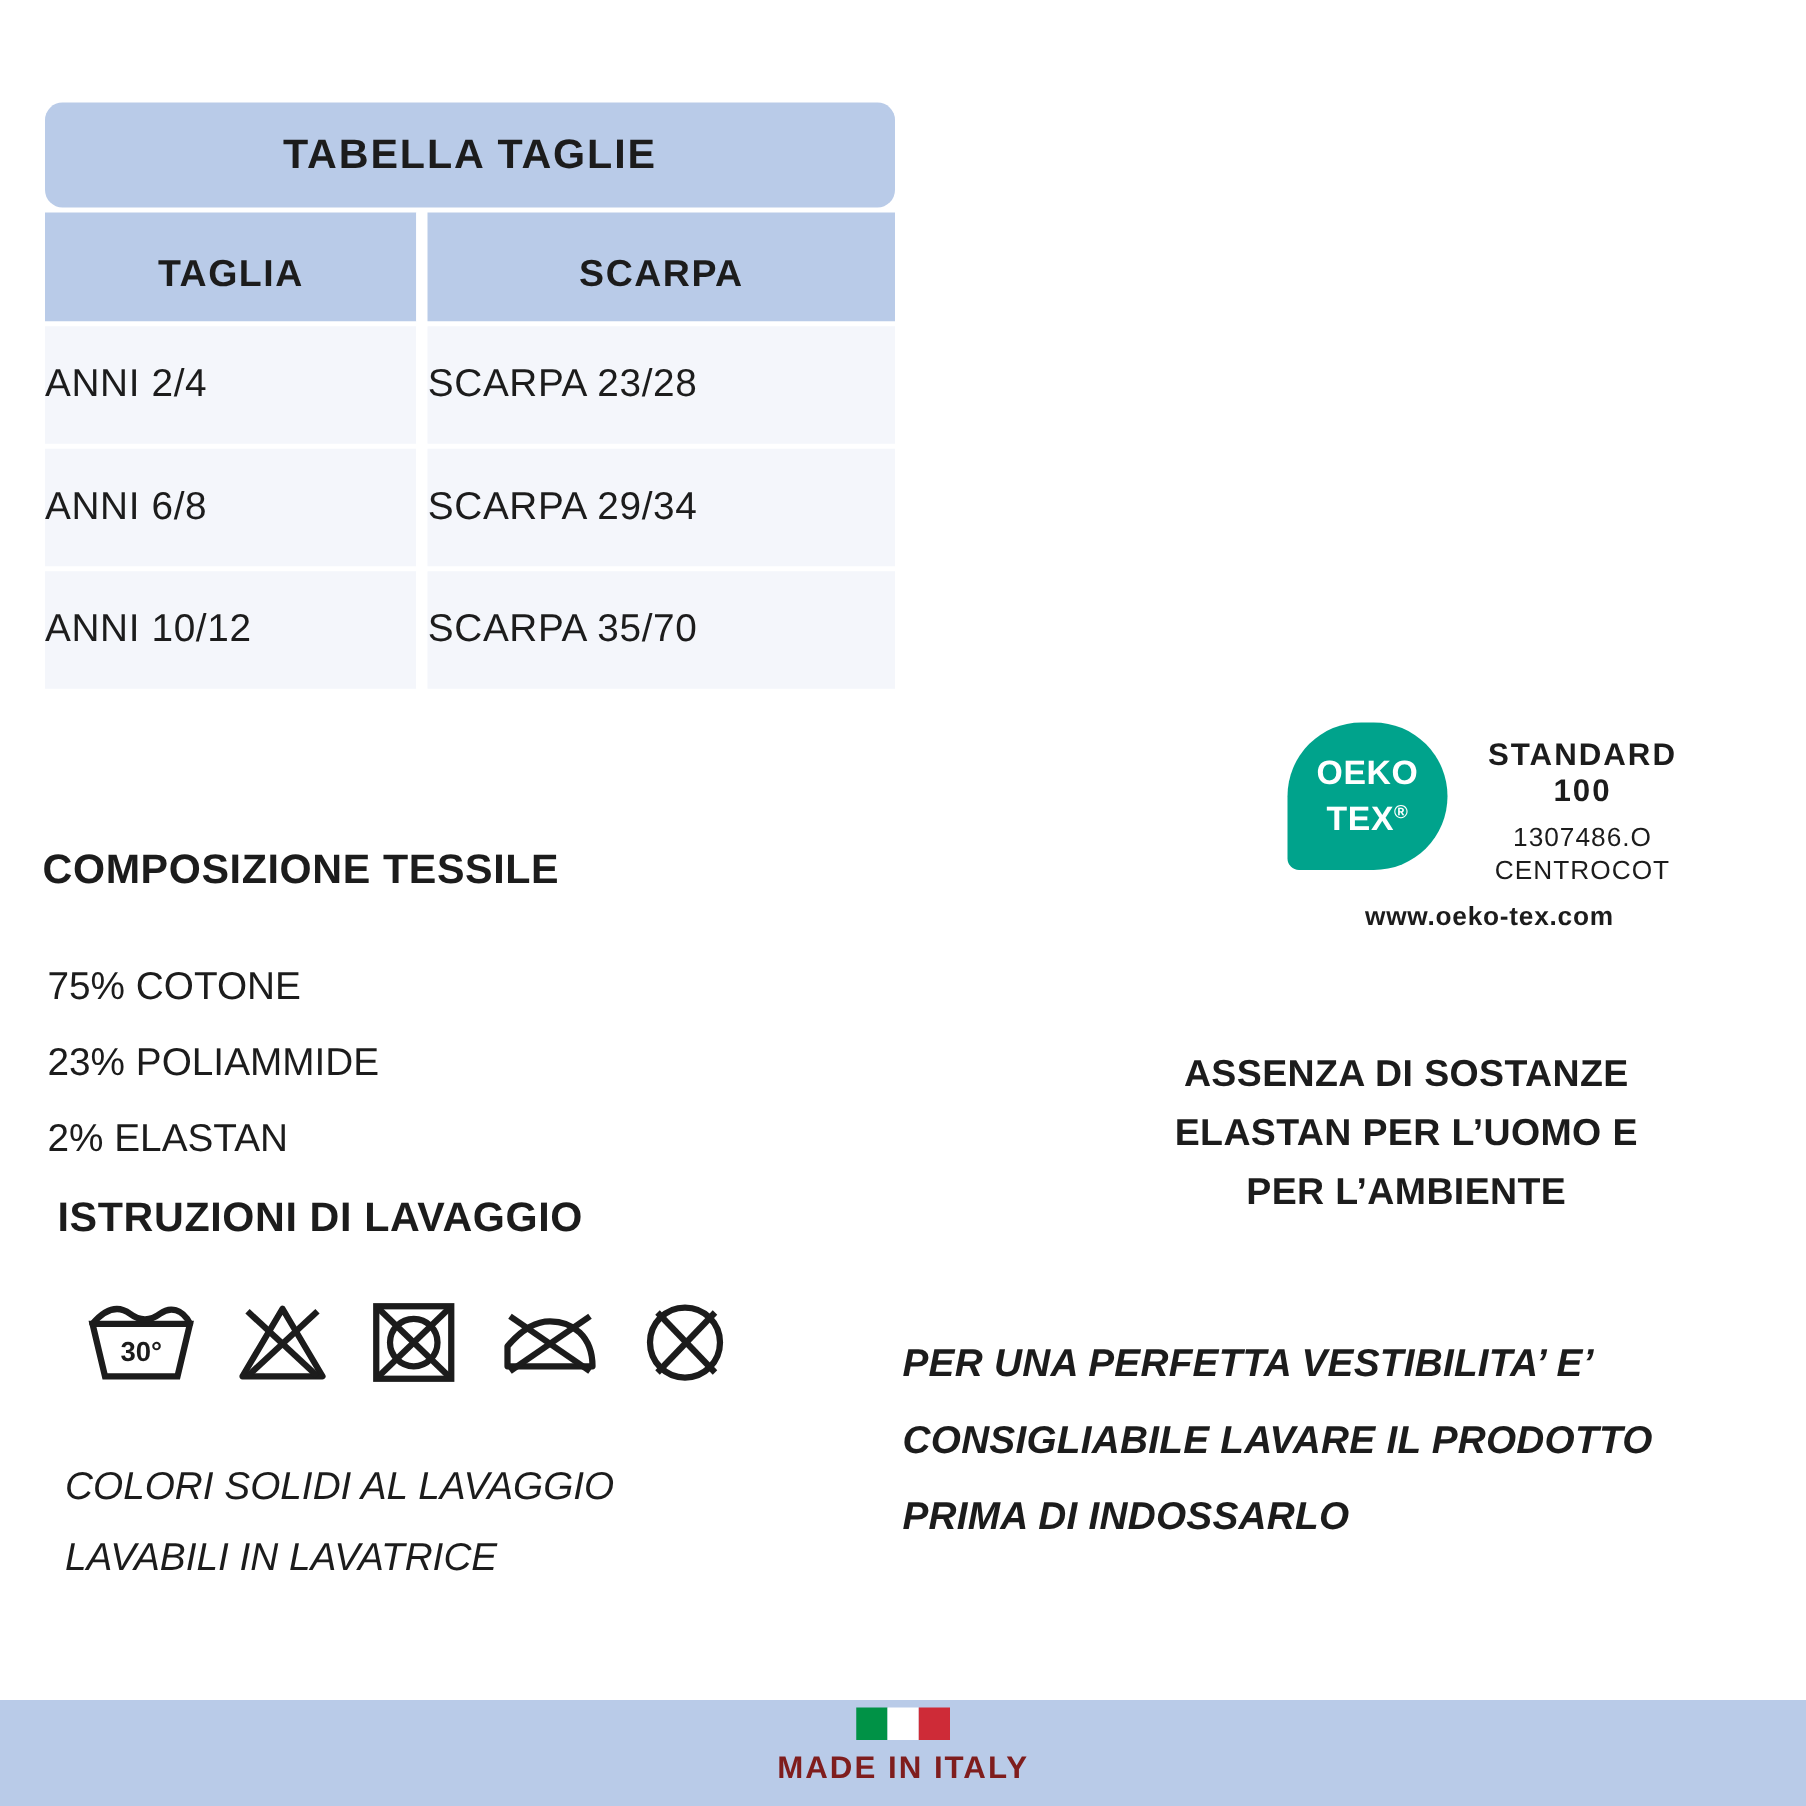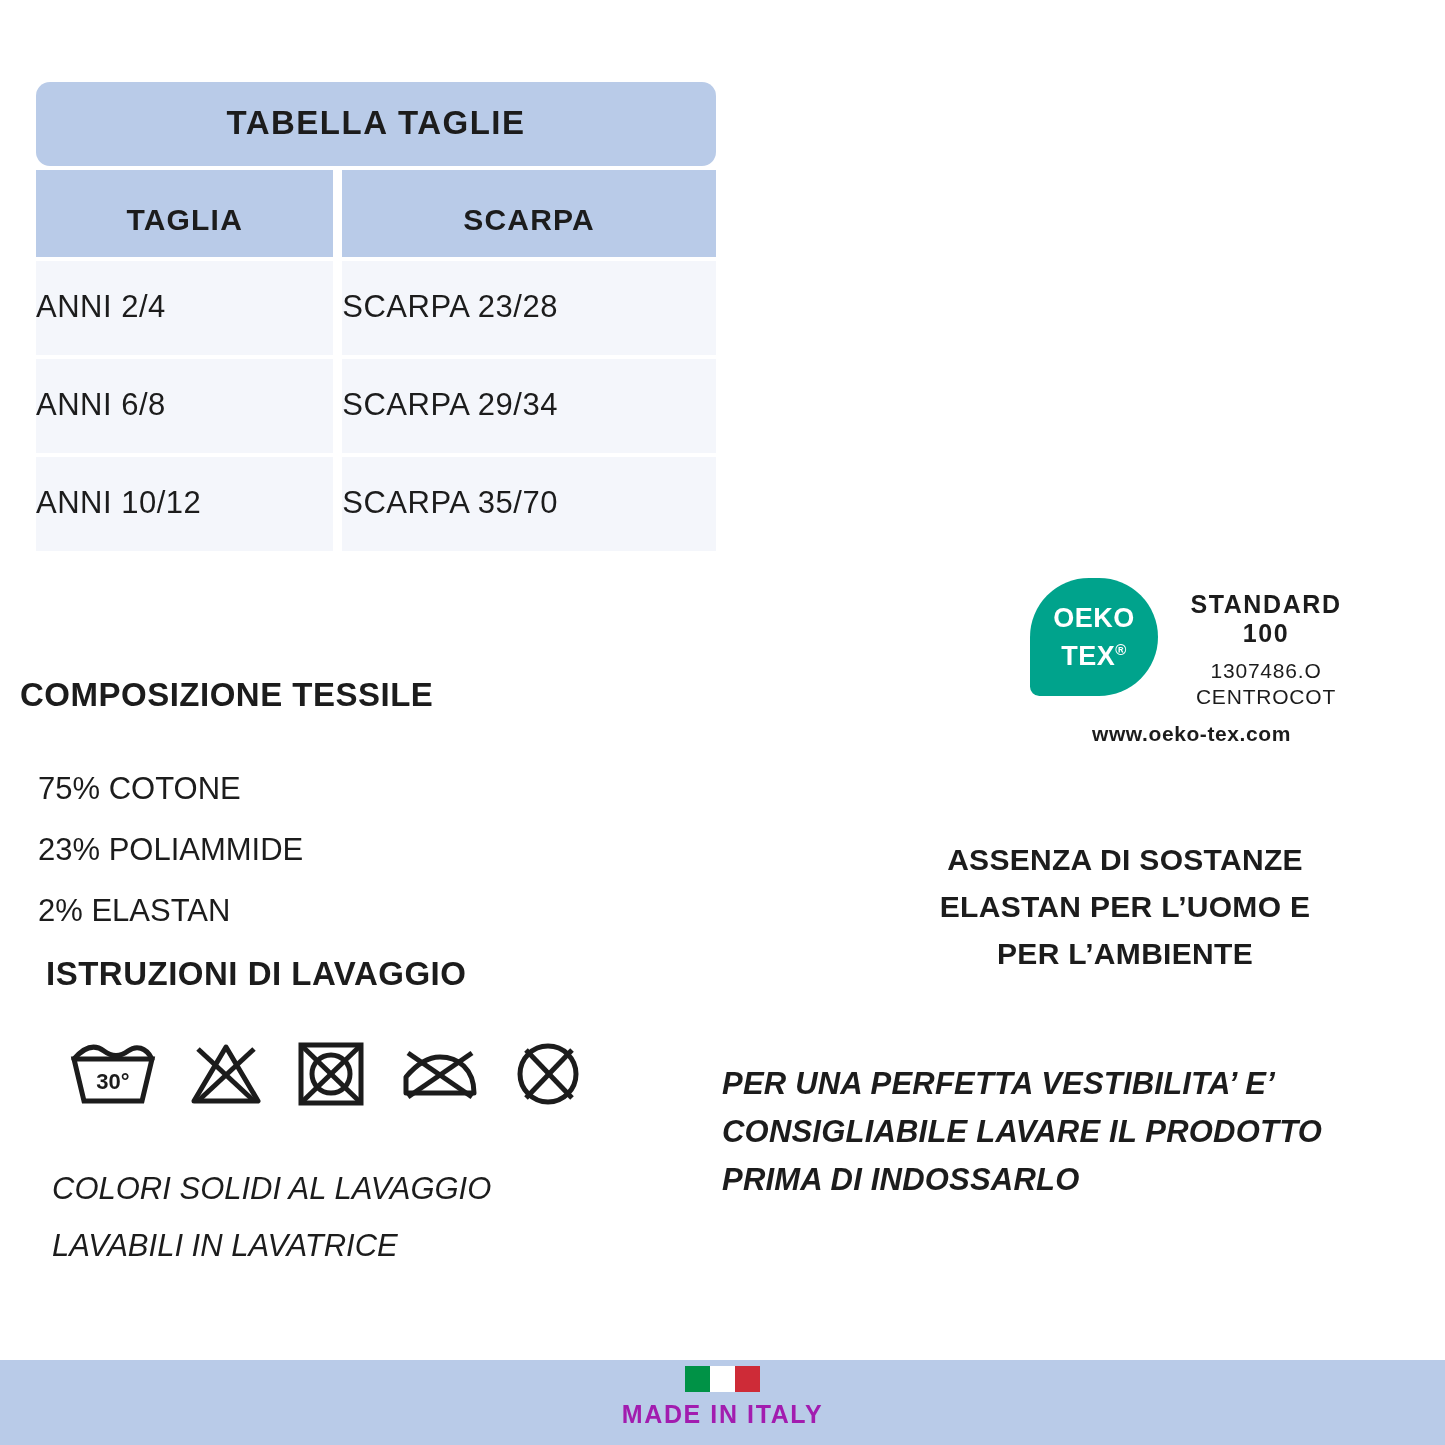--- a/index.html
+++ b/index.html
@@ -50,21 +50,21 @@
     font-size: 31px;
     letter-spacing: 0.5px;
     padding: 28px 0 30px 0;
     font-weight: 400;
   }
   .size-table .gap { width: 10px; background: #ffffff !important; padding: 0 !important; }
 
   
   .composition-heading {
     position: absolute;
-    left: 20px;
+    left: 34px;
     top: 676px;
     font-size: 33px;
     font-weight: bold;
     letter-spacing: 0.5px;
   }
   .composition-list {
     position: absolute;
     left: 38px;
     top: 758px;
     font-size: 31px;
@@ -171,21 +171,21 @@
     letter-spacing: 0.3px;
   }
   .right-advice {
     position: absolute;
     left: 722px;
     top: 1060px;
     width: 625px;
     font-size: 31px;
     font-weight: bold;
     font-style: italic;
-    line-height: 48px;
+    line-height: 61px;
     letter-spacing: 0.2px;
   }
 
   
   .footer {
     position: absolute;
     left: 0;
     bottom: 0;
     width: 1445px;
     height: 85px;
@@ -201,21 +201,21 @@
     width: 76px;
     height: 26px;
     display: flex;
     margin-bottom: 8px;
   }
   .flag span { flex: 1 1 auto; }
   .flag .g { background: #009246; }
   .flag .w { background: #ffffff; }
   .flag .r { background: #ce2b37; }
   .made-in {
-    color: #a21caf;
+    color: #7f1d1d;
     font-size: 25px;
     font-weight: bold;
     letter-spacing: 1.6px;
   }
 </style>
 </head>
 <body>
 
 <table class="size-table">
   <tbody>

